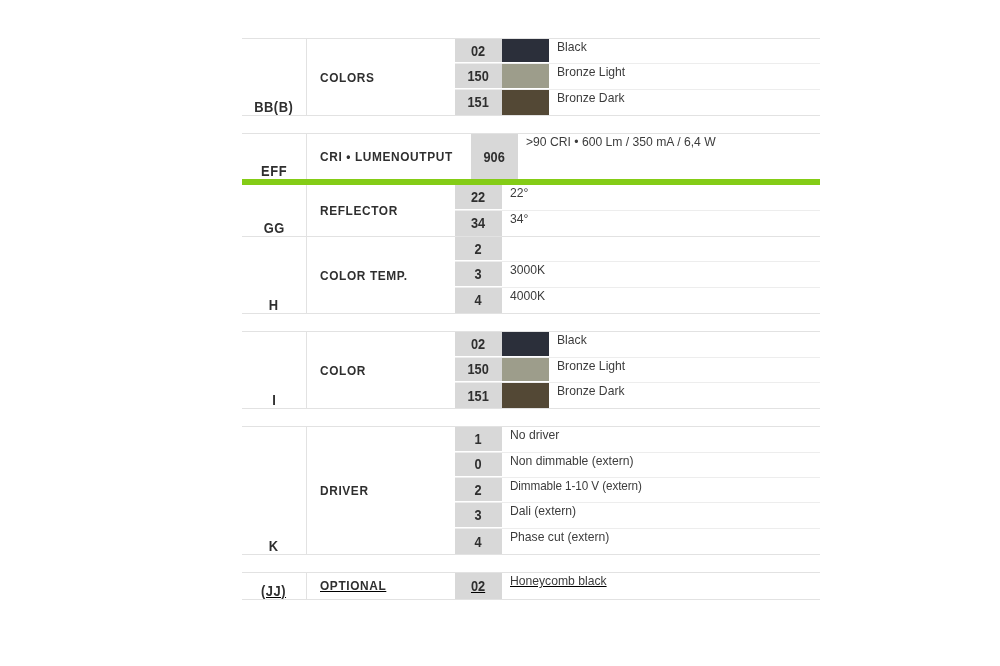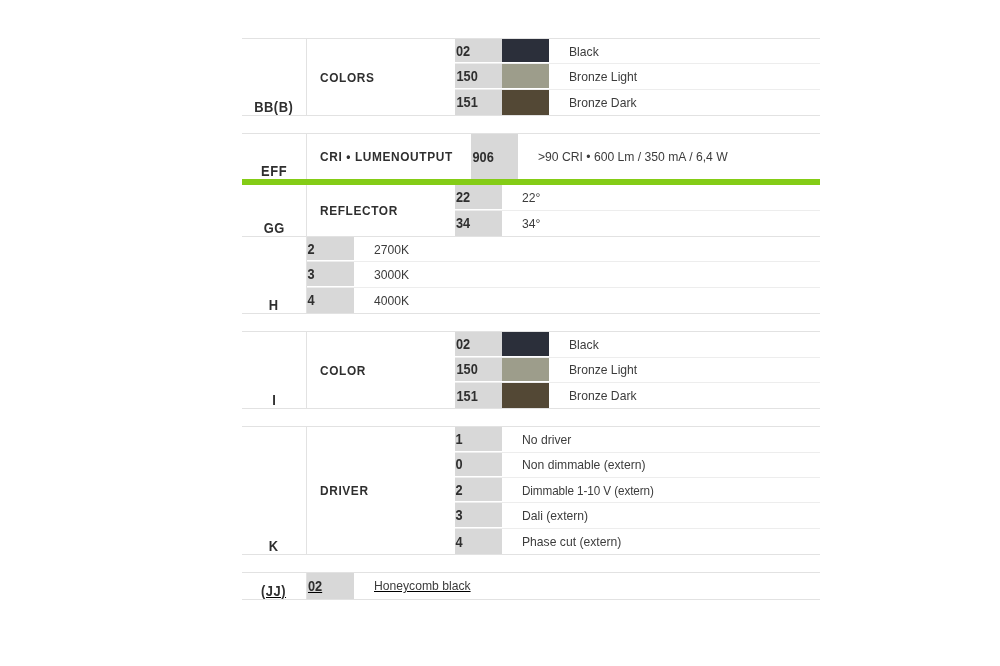--- a/index.html
+++ b/index.html
@@ -95,21 +95,21 @@
     box-sizing: border-box;
   }
   .opt-row:last-child { border-bottom: none; }
 
   
   .opt-num {
     flex: 0 0 47px;
     background: #d8d8d8;
     display: flex;
     align-items: center;
-    justify-content: flex-start;
+    justify-content: center;
     box-sizing: border-box;
     border-bottom: 1px solid #ffffff;
   }
   .opt-row:last-child .opt-num { border-bottom: none; }
   .opt-num-text {
     font-family: "Liberation Sans Narrow", "Liberation Sans", sans-serif;
     font-weight: bold;
     font-size: 14.5px;
     color: #2f2f2f;
     transform: scaleX(0.88);
@@ -121,22 +121,21 @@
     flex: 0 0 47px;
     box-sizing: border-box;
     border-bottom: 1px solid #ffffff;
   }
   .opt-row:last-child .opt-swatch { border-bottom: none; }
 
   
   .opt-desc {
     flex: 1 1 auto;
     display: flex;
-    align-items: center;
-    padding-left: 20px;
+    padding-left: 8px;
     box-sizing: border-box;
     min-width: 0;
   }
   .opt-desc-text {
     font-family: "Liberation Sans Narrow", "Liberation Sans", sans-serif;
     font-size: 13.5px;
     color: #3c3c3c;
     transform: scaleX(0.9);
     transform-origin: left center;
     white-space: nowrap;
@@ -245,28 +244,28 @@
           </div>
 
 
         </div>
       </div>
 
       <div class="block-inner">
         <div class="col-code">
           <span class="col-code-text">H</span>
         </div>
+        <div class="col-name">
+          <span class="col-name-text">COLOR TEMP.</span>
+        </div>
         <div class="col-options">
 
           <div class="opt-row">
             <div class="opt-num">
               <span class="opt-num-text">2</span>
-            </div>
-            <div class="opt-desc">
-              <span class="opt-desc-text">2700K</span>
             </div>
           </div>
 
           <div class="opt-row">
             <div class="opt-num">
               <span class="opt-num-text">3</span>
             </div>
             <div class="opt-desc">
               <span class="opt-desc-text">3000K</span>
             </div>
@@ -387,20 +386,23 @@
 
         </div>
       </div>
     </div>
 
     <div class="block">
       <div class="block-inner">
         <div class="col-code">
           <span class="col-code-text">(JJ)</span>
         </div>
+        <div class="col-name">
+          <span class="col-name-text">OPTIONAL</span>
+        </div>
         <div class="col-options">
           <div class="opt-row">
             <div class="opt-num">
               <span class="opt-num-text">02</span>
             </div>
             <div class="opt-desc">
               <span class="opt-desc-text">Honeycomb black</span>
             </div>
           </div>
         </div>

